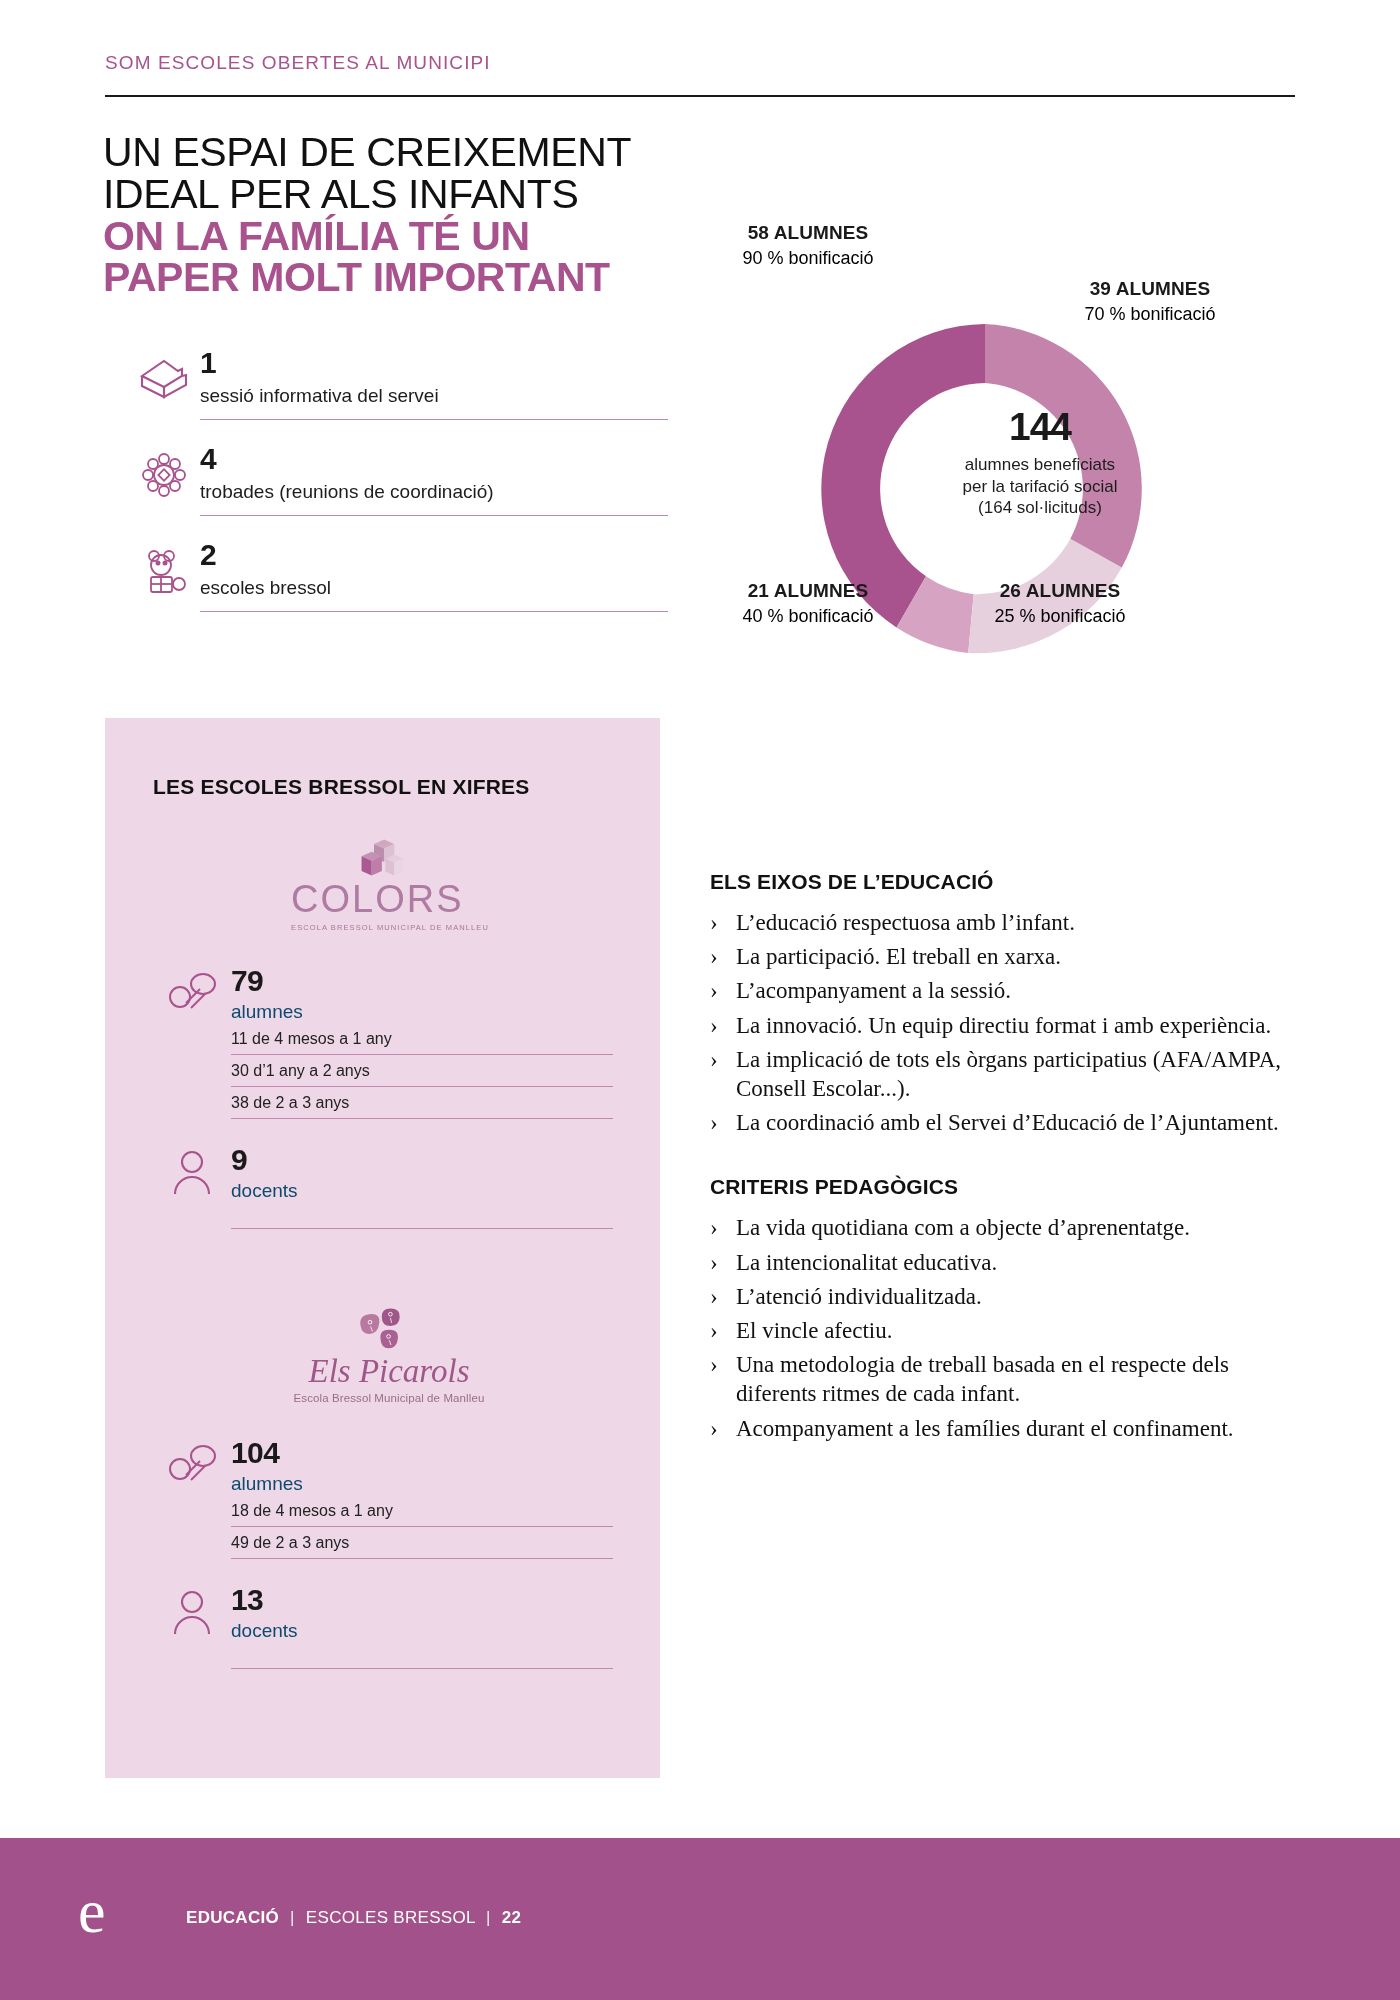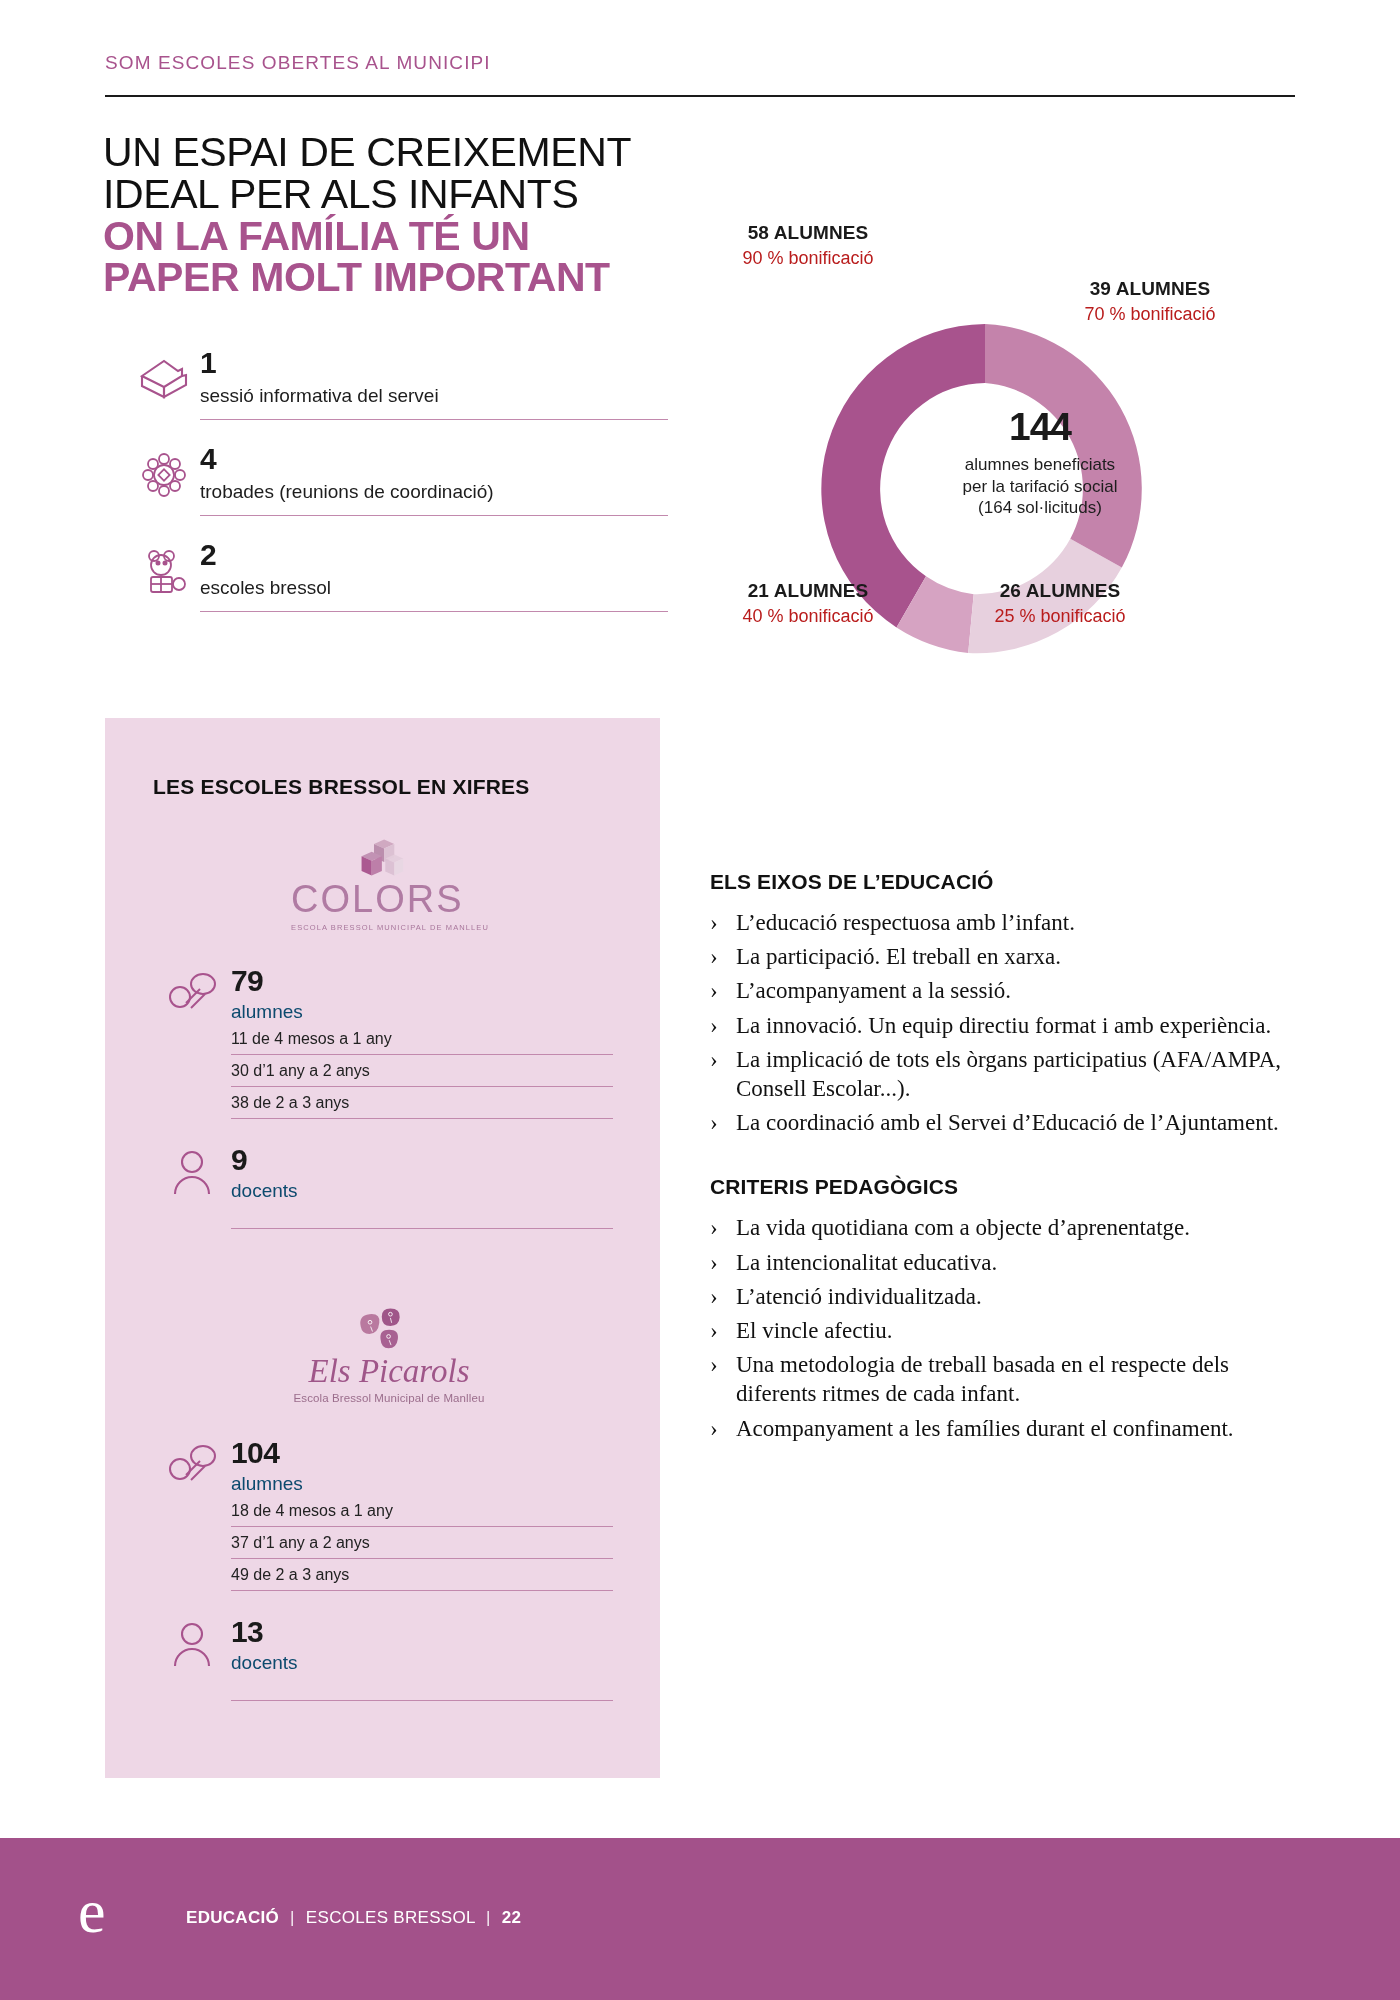--- a/index.html
+++ b/index.html
@@ -63,21 +63,21 @@
   .srow-rule { border-bottom: 1.3px solid #c289ad; margin-top: 26px; }
 
   
   .chart { position: absolute; left: 640px; top: 222px; width: 700px; height: 430px; }
   .donut-svg { position: absolute; left: 160px; top: 82px; }
   .donut-center { position: absolute; left: 255px; top: 185px; width: 290px; text-align: center; }
   .dc-num { font-size: 39px; font-weight: 700; letter-spacing: -1px; line-height: 1; }
   .dc-sub { font-size: 17px; line-height: 1.27; margin-top: 8px; color: #1d1d1d; }
   .clabel { position: absolute; text-align: center; }
   .cl-num { font-size: 19px; font-weight: 700; letter-spacing: 0.1px; }
-  .cl-pct { font-size: 18px; font-weight: 400; margin-top: 4px; color: #b91c1c; }
+  .cl-pct { font-size: 18px; font-weight: 400; margin-top: 4px; color: #000000; }
   .cl-tl { left: 18px;  top: 0px;   width: 300px; }
   .cl-tr { left: 360px; top: 56px;  width: 300px; }
   .cl-bl { left: 18px;  top: 358px; width: 300px; }
   .cl-br { left: 270px; top: 358px; width: 300px; }
 
   
   .rightcol { position: absolute; left: 710px; top: 870px; width: 590px; }
   .rc-head {
     font-family: "Liberation Sans", sans-serif;
     font-size: 21px; font-weight: 700; color: #111; letter-spacing: 0.1px;
@@ -305,21 +305,20 @@
             <circle cx="13" cy="27" r="10"></circle>
             <ellipse cx="36" cy="14" rx="12" ry="10"></ellipse>
             <path d="M19 33 L33 19"></path>
               <path d="M24 38 L38 24"></path>
           </svg>
         </div>
         <div class="srow-body">
           <div class="srow-num">104</div>
           <div class="srow-lbl">alumnes</div>
           <div class="srow-det">18 de 4 mesos a 1 any</div>
-          <div class="srow-det">37 d’1 any a 2 anys</div>
           <div class="srow-det">49 de 2 a 3 anys</div>
         </div>
       </div>
 
       <div class="srow" style="margin-top:26px;">
         <div class="srow-ico">
           <svg width="42" height="46" viewBox="0 0 42 46" fill="none" stroke="#a8538d" stroke-width="2.1">
             <circle cx="21" cy="13" r="10"></circle>
             <path d="M4 45 A17 17 0 0 1 38 45"></path>
           </svg>

